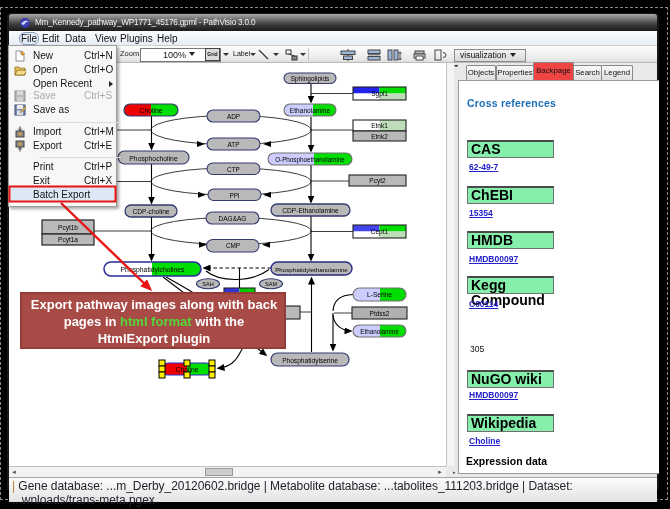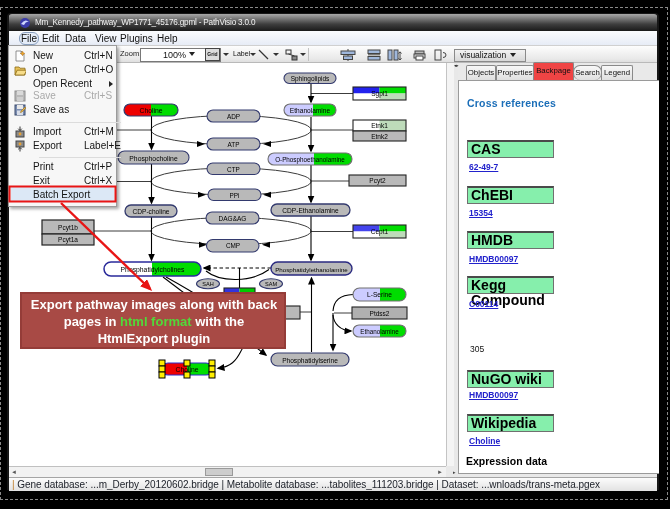--- a/index.html
+++ b/index.html
@@ -21,23 +21,23 @@
   #canvas-svg{left:9px;top:63px;}
   #vscroll{left:446px;top:63px;width:7px;height:403px;background:#f4f4f4;border-left:1px solid #c4c4c4;border-right:1px solid #9d9d9d;}
   #splitter{left:454px;top:63px;width:4px;height:414px;background:#e8e8e8;}
   #rpanel{left:458px;top:80px;width:201px;height:394px;background:#fff;border:1px solid #9a9a9a;border-right:none;box-sizing:border-box;}
   #tabrow{left:458px;top:62px;width:201px;height:18px;}
   .tab{position:absolute;top:3px;height:14px;background:linear-gradient(#f8f8f8,#dfdfdf);
       border:1px solid #898989;border-bottom:none;border-radius:2px 2px 0 0;
       font-size:7.8px;color:#111;text-align:center;line-height:14px;}
   .tab.sel{top:0;height:18px;background:#ef4444;line-height:16px;}
   #hscroll{left:9px;top:466px;width:437px;height:11px;background:#f2f2f2;border-top:1px solid #c0c0c0;box-sizing:border-box;}
-  #statusbar{left:9px;top:477px;width:648px;height:14px;
+  #statusbar{left:9px;top:477px;width:648px;height:25px;
      background:linear-gradient(#fcfcfc,#e2e2e2);border-top:1px solid #a5a5a5;
-     font-size:10px;color:#20242c;box-sizing:border-box;letter-spacing:-0.05px;}
+     font-size:12px;color:#20242c;box-sizing:border-box;letter-spacing:-0.05px;}
   #menu{left:8px;top:45px;width:107px;height:160px;background:#f7f7f7;
      border:1px solid #9b9b9b;box-shadow:2px 2px 3px rgba(0,0,0,0.35);font-size:10px;color:#151515;}
   .mi{position:absolute;left:24px;}
   .sc{position:absolute;left:75px;}
   .mic{position:absolute;left:5px;width:12px;height:12px;}
   .rbox{position:absolute;left:8px;width:82px;height:15px;border:1px solid #707070;border-top:2px solid #4a4a4a;background:#86efac;font-size:14px;font-weight:bold;color:#000;line-height:15px;padding-left:3px;}
   .rlink{position:absolute;left:10px;font-size:8.5px;font-weight:bold;color:#2222cc;text-decoration:underline;}
 </style>
 </head>
 <body>
@@ -311,21 +311,21 @@
 </svg>
 <div class="abs" id="vscroll"></div>
 <div class="abs" id="splitter">
   <span class="abs" style="left:0px;top:0px;font-size:4.5px;color:#222;">◂▸</span>
   <span class="abs" style="left:-1px;top:406px;font-size:5px;color:#444;">▸</span>
 </div>
 <div class="abs" id="tabrow">
   <span class="tab" style="left:8px;width:28px;">Objects</span>
   <span class="tab" style="left:38px;width:36px;">Properties</span>
   <span class="tab sel" style="left:75px;width:39px;">Backpage</span>
-  <span class="tab" style="left:115px;width:27px;border-radius:7px;">Search</span>
+  <span class="tab" style="left:115px;width:27px;">Search</span>
   <span class="tab" style="left:143px;width:30px;">Legend</span>
 </div>
 <div class="abs" id="rpanel">
   <div class="abs" style="left:8px;top:16px;font-size:10.5px;font-weight:bold;color:#1b6eb8;letter-spacing:0.2px;">Cross references</div>
   <div class="rbox" style="top:59px;">CAS</div>
   <a class="rlink" style="top:81px;">62-49-7</a>
   <div class="rbox" style="top:105px;">ChEBI</div>
   <a class="rlink" style="top:127px;">15354</a>
   <div class="rbox" style="top:150px;">HMDB</div>
   <a class="rlink" style="top:172.5px;">HMDB00097</a>
@@ -383,21 +383,21 @@
       <circle cx="6" cy="8" r="1.4" fill="#e8a030"></circle>
     </svg>
   <span class="mi" style="top:79.5px;">Import</span>
     <span class="sc" style="top:79.5px;">Ctrl+M</span>
   <svg class="mic" style="top:93.5px" viewBox="0 0 12 12">
       <rect x="2" y="1" width="8" height="6" fill="#8a8a8a" stroke="#444"></rect>
       <path d="M6,7.5 v4 M4.2,9.3 l1.8,-1.8 1.8,1.8" stroke="#333" fill="none"></path>
       <circle cx="6" cy="4" r="1.4" fill="#e8a030"></circle>
     </svg>
   <span class="mi" style="top:93.5px;">Export</span>
-    <span class="sc" style="top:93.5px;">Label+E</span>
+    <span class="sc" style="top:93.5px;">Ctrl+E</span>
   <div class="abs" style="left:30px;top:110.5px;width:82px;height:1px;background:#dcdcdc;"></div>
   <span class="mi" style="top:114.5px;">Print</span>
     <span class="sc" style="top:114.5px;">Ctrl+P</span>
   <span class="mi" style="top:128.5px;">Exit</span>
     <span class="sc" style="top:128.5px;">Ctrl+X</span>
   <div class="abs" style="left:2px;top:141px;width:103px;height:15px;background:#dce8f6;"></div>
     <span class="mi" style="top:142.5px;">Batch Export</span>
 </div>
 <svg class="abs" id="overlay" style="left:0;top:0" width="670" height="509" viewBox="0 0 670 509">
   <defs>

